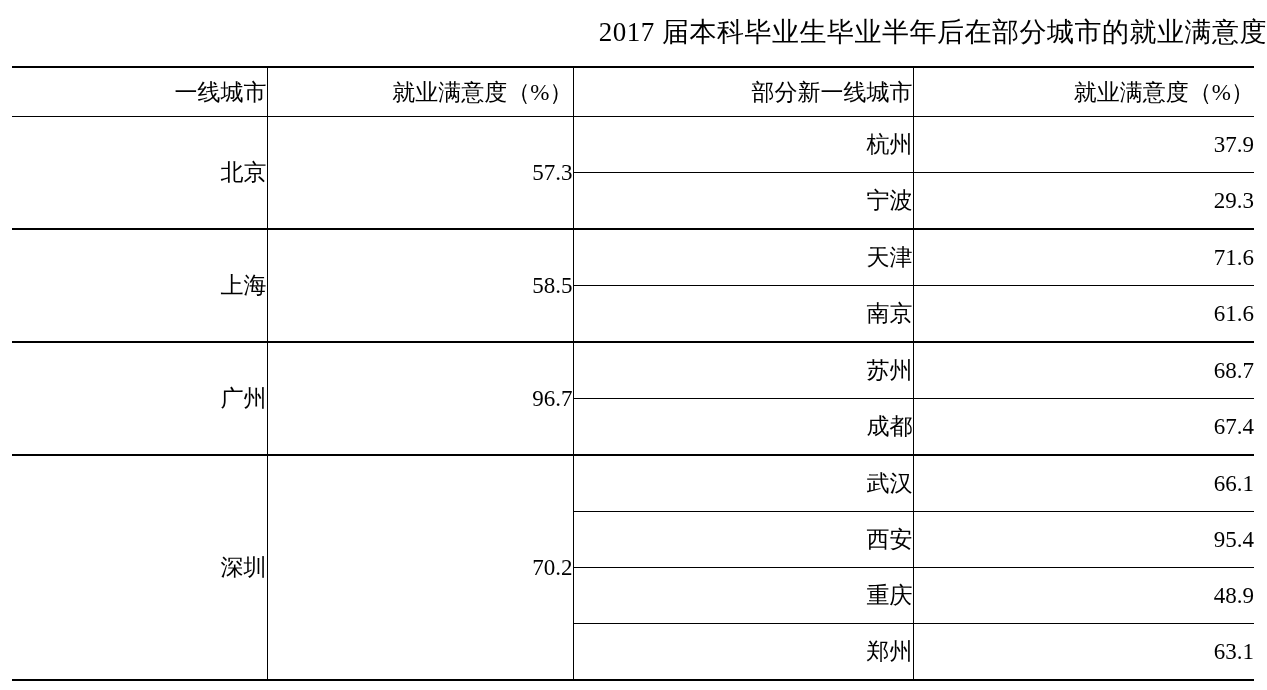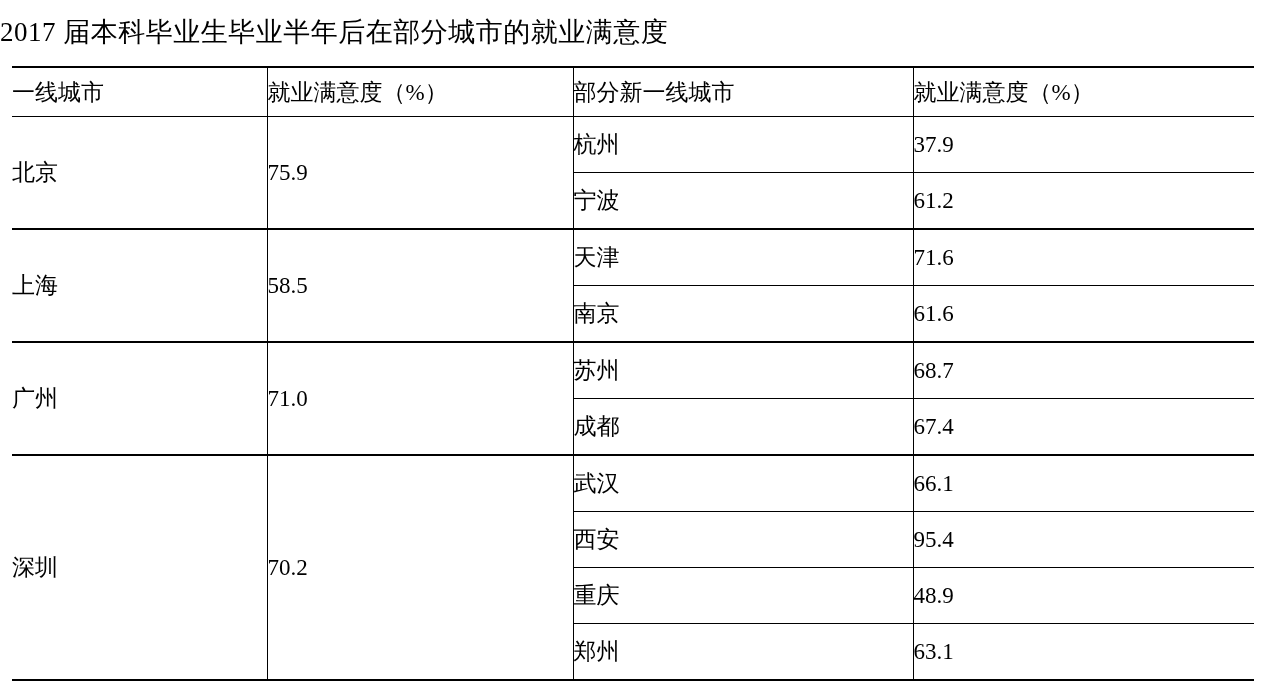--- a/index.html
+++ b/index.html
@@ -14,37 +14,37 @@
     color: #000000;
     overflow: hidden;
   }
   .page {
     width: 1267px;
     height: 690px;
     position: relative;
     box-sizing: border-box;
   }
   .title {
-    text-align: left;
+    text-align: right;
     font-size: 27px;
     font-weight: 400;
     letter-spacing: 0.5px;
-    padding: 16px 8px 18px 0;
+    padding: 16px 0 18px 0;
     line-height: 1.2;
     white-space: nowrap;
   }
   table.data-table {
     border-collapse: collapse;
     width: 1242px;
     margin: 0 12px;
     table-layout: fixed;
   }
   table.data-table td, table.data-table th {
     border: 1px solid #000000;
-    text-align: left;
+    text-align: right;
     vertical-align: middle;
     font-size: 23px;
     font-weight: 400;
     padding: 0;
     line-height: 1.2;
   }
   
   table.data-table {
     border-top: 2px solid #000;
     border-bottom: 2px solid #000;
@@ -91,43 +91,43 @@
         <td>一线城市</td>
         <td>就业满意度（%）</td>
         <td>部分新一线城市</td>
         <td>就业满意度（%）</td>
       </tr>
     </thead>
     <tbody>
 
       <tr>
         <td rowspan="2" class="tier1-group-end">北京</td>
-        <td rowspan="2" class="tier1-group-end">75.9</td>
+        <td rowspan="2" class="tier1-group-end">57.3</td>
         <td class="thin">杭州</td>
         <td class="thin">37.9</td>
       </tr>
       <tr>
         <td class="tier1-group-end">宁波</td>
-        <td class="tier1-group-end">61.2</td>
+        <td class="tier1-group-end">29.3</td>
       </tr>
 
       <tr>
         <td rowspan="2" class="tier1-group-end">上海</td>
         <td rowspan="2" class="tier1-group-end">58.5</td>
         <td class="thin">天津</td>
         <td class="thin">71.6</td>
       </tr>
       <tr>
         <td class="tier1-group-end">南京</td>
         <td class="tier1-group-end">61.6</td>
       </tr>
 
       <tr>
         <td rowspan="2" class="tier1-group-end">广州</td>
-        <td rowspan="2" class="tier1-group-end">71.0</td>
+        <td rowspan="2" class="tier1-group-end">96.7</td>
         <td class="thin">苏州</td>
         <td class="thin">68.7</td>
       </tr>
       <tr>
         <td class="tier1-group-end">成都</td>
         <td class="tier1-group-end">67.4</td>
       </tr>
 
       <tr>
         <td rowspan="4">深圳</td>

